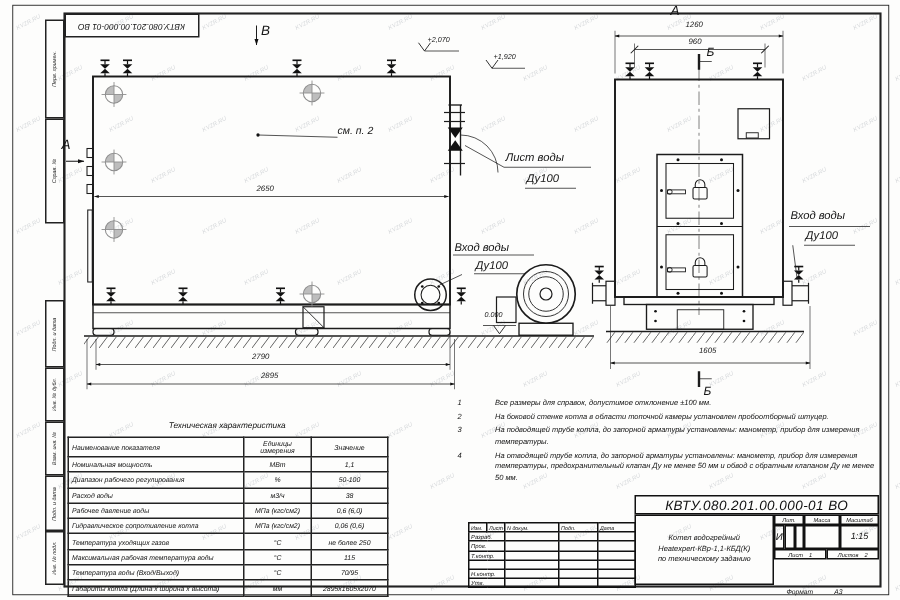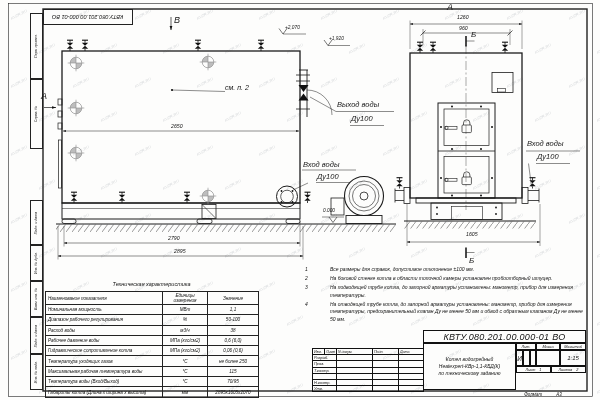--- a/index.html
+++ b/index.html
@@ -407,21 +407,21 @@
 
   <span class="lbl" style="left:174px;top:16px;font-size:9px;">В</span>
   <span class="lbl" style="left:41px;top:92px;font-size:9px;">А</span>
   <span class="lbl" style="left:447px;top:3px;font-size:9px;">А</span>
   <span class="lbl" style="left:471px;top:31px;font-size:8px;">Б</span>
   <span class="lbl" style="left:469px;top:257px;font-size:8px;">Б</span>
   <span class="lbl" style="left:225px;top:84px;font-size:7px;">см. п. 2</span>
   <span class="lbl" style="left:285px;top:25.5px;font-size:4.8px;">+2,070</span>
   <span class="lbl" style="left:329px;top:37px;font-size:4.8px;">+1,920</span>
   <span class="lbl" style="left:323px;top:209px;font-size:4.8px;">0.000</span>
-  <span class="lbl" style="left:337px;top:101px;font-size:7.5px;">Выход воды</span>
+  <span class="lbl" style="left:337px;top:101px;font-size:7.5px;">Лист воды</span>
   <span class="lbl" style="left:351px;top:115px;font-size:7.5px;">Ду100</span>
   <span class="lbl" style="left:303px;top:160.5px;font-size:7.5px;">Вход воды</span>
   <span class="lbl" style="left:317px;top:173px;font-size:7.5px;">Ду100</span>
   <span class="lbl" style="left:527px;top:140px;font-size:7.5px;">Вход воды</span>
   <span class="lbl" style="left:537px;top:153px;font-size:7.5px;">Ду100</span>
   <span class="lbl" style="left:171px;top:123.5px;font-size:5.2px;">2650</span>
   <span class="lbl" style="left:168px;top:235.5px;font-size:5.2px;">2790</span>
   <span class="lbl" style="left:174px;top:248.5px;font-size:5.2px;">2895</span>
   <span class="lbl" style="left:457px;top:15px;font-size:5.2px;">1260</span>
   <span class="lbl" style="left:459px;top:25.5px;font-size:5.2px;">960</span>

